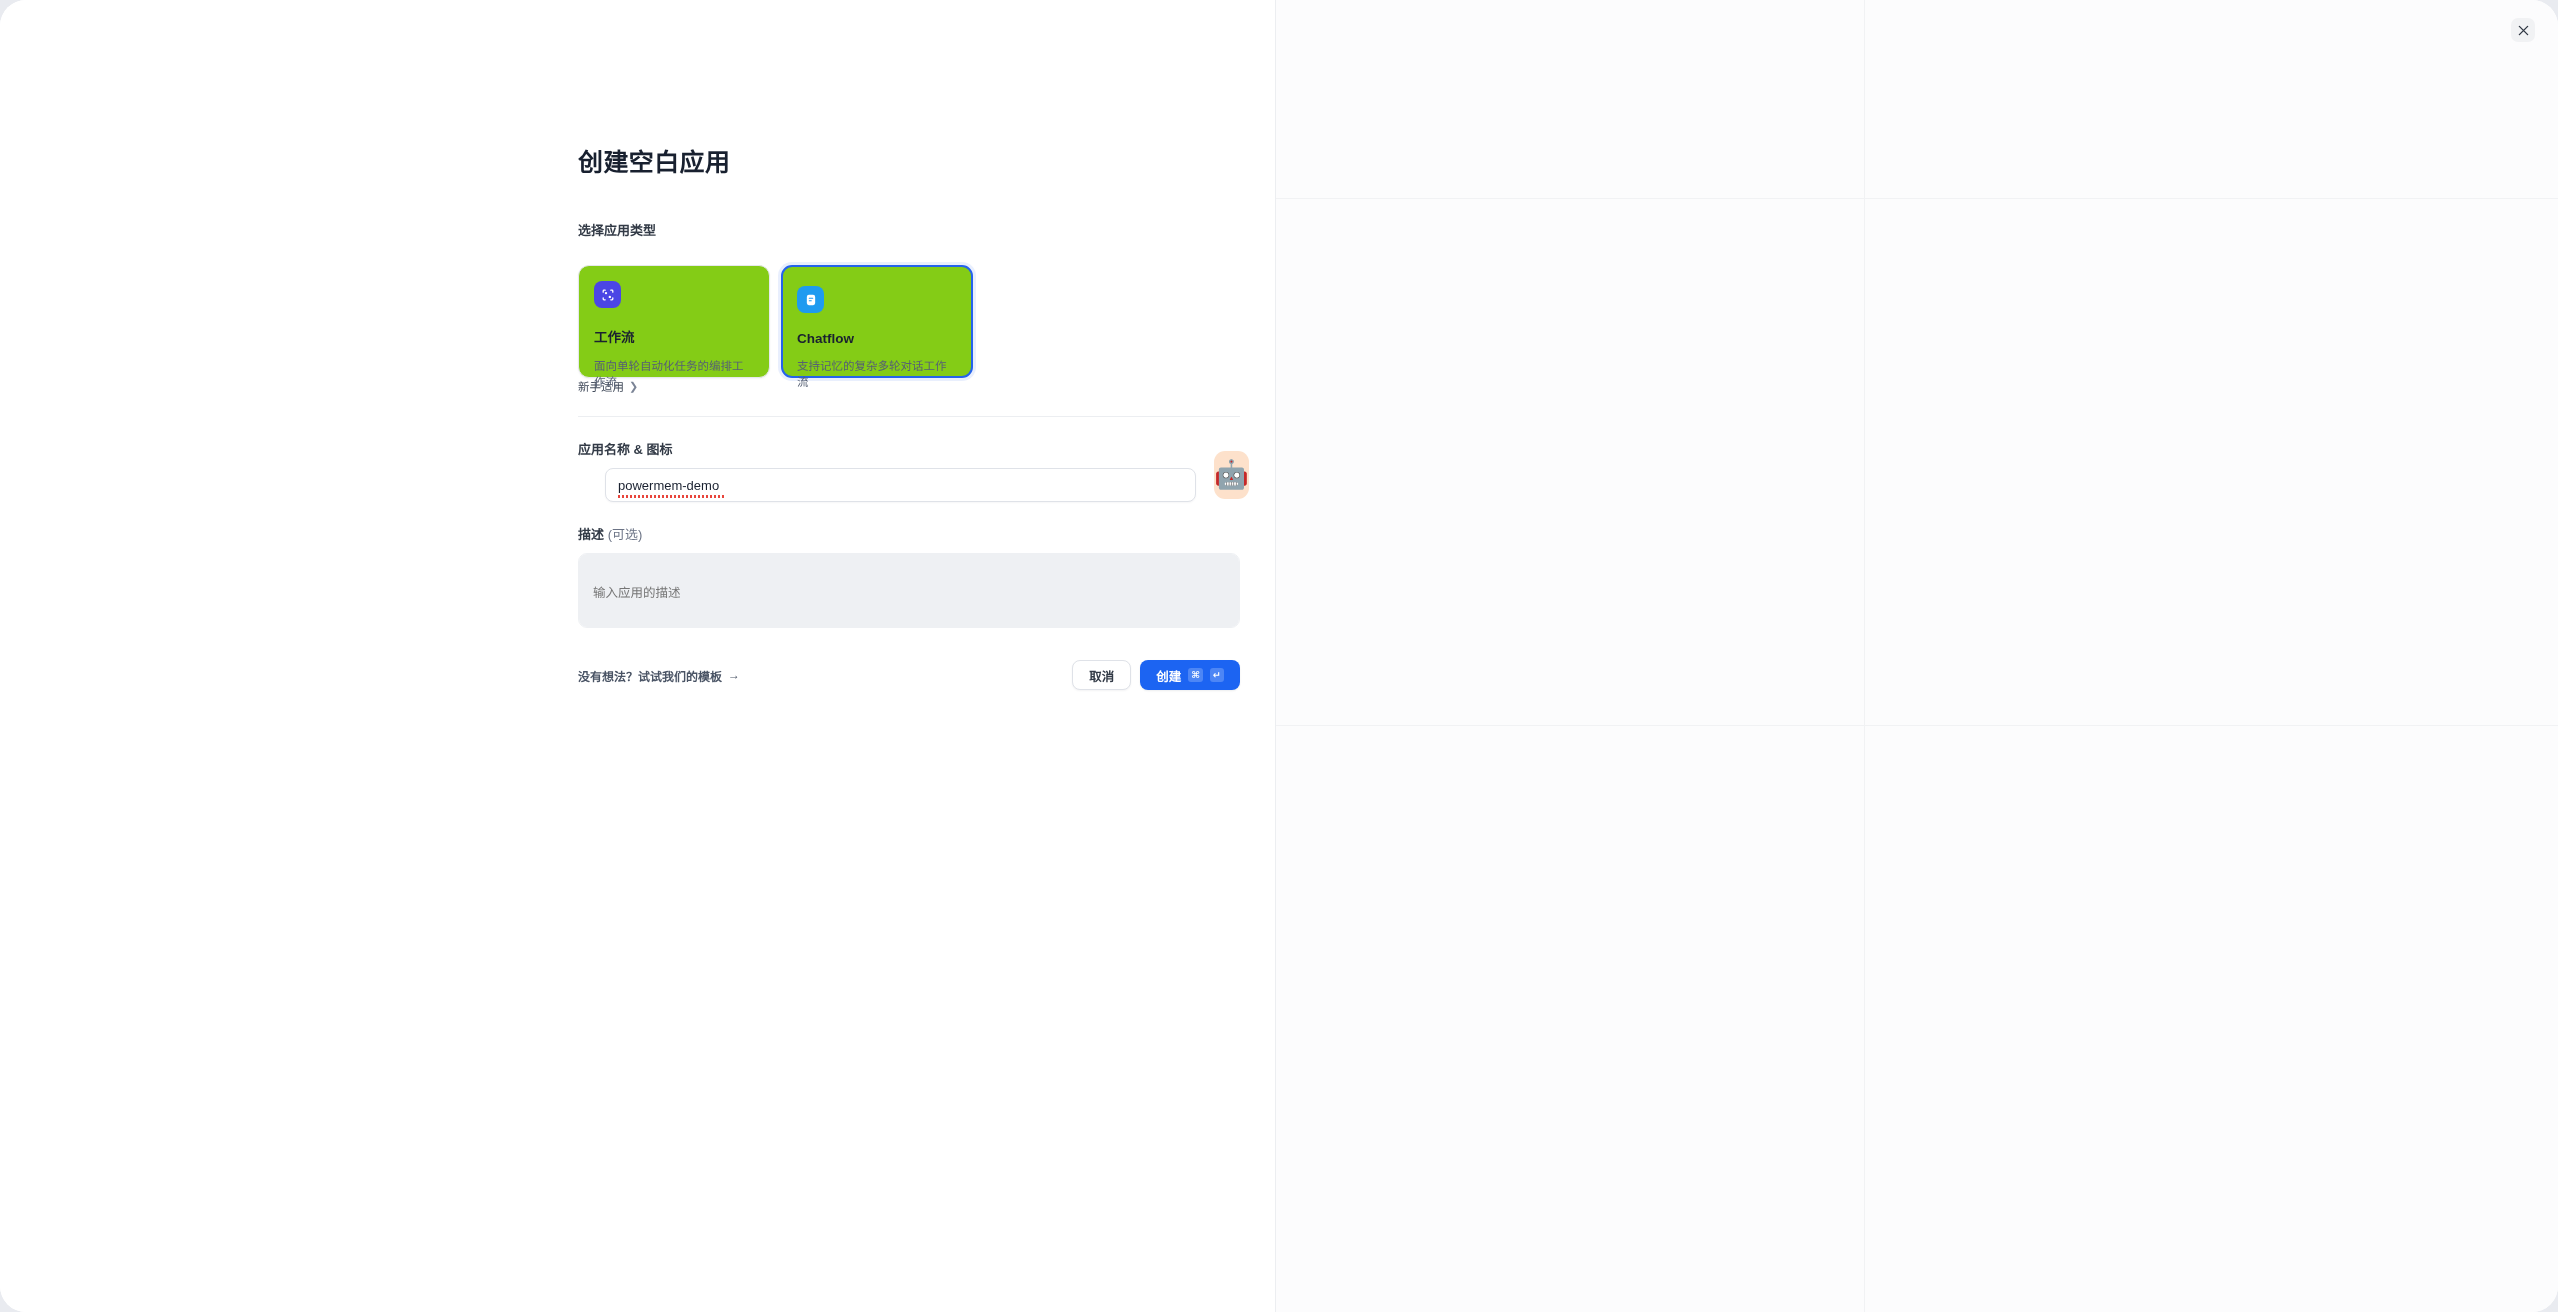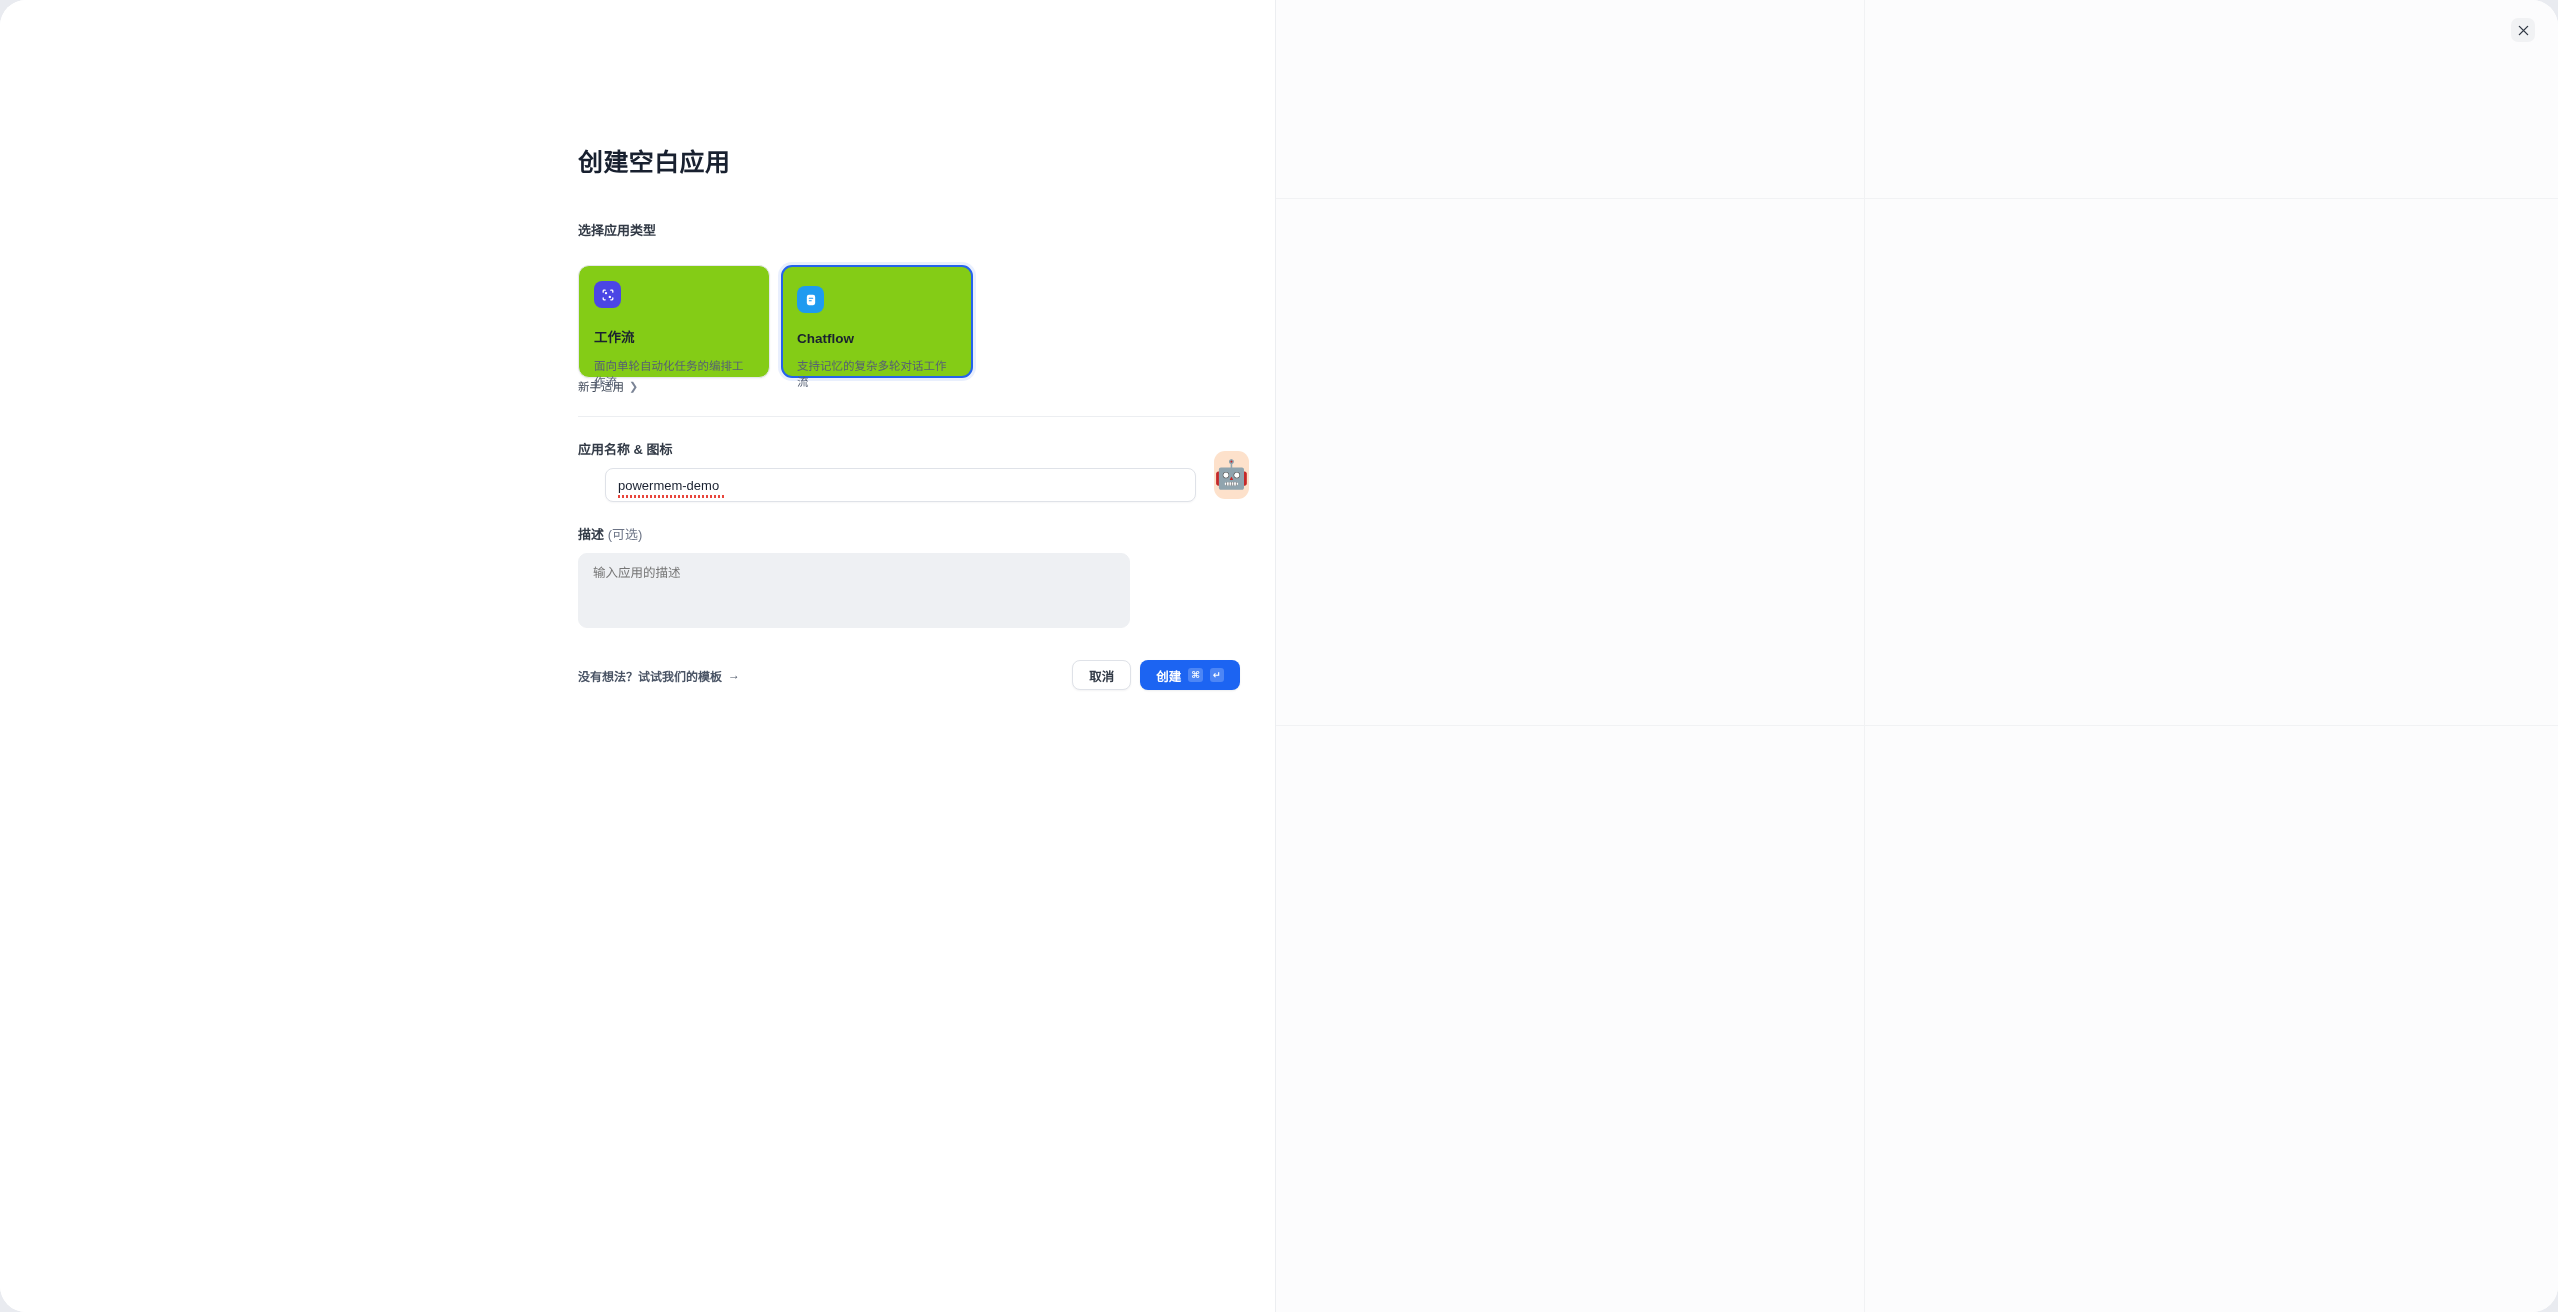--- a/index.html
+++ b/index.html
@@ -103,25 +103,25 @@
   }
   .app-emoji {
     width: 48px; height: 48px; border-radius: 11px;
     background: #fde1cb;
     display: flex; align-items: center; justify-content: center;
     font-size: 28px; line-height: 1;
     cursor: pointer;
     margin-top: -17px;
   }
   .desc-box {
-    width: 552px; height: 75px;
+    width: 662px; height: 75px;
     background: #eef0f3;
     border: 1px solid #eef0f3;
     border-radius: 9px;
-    padding: 8px 14px;
+    padding: 28px 14px;
     font-size: 12.5px; color: #98a0b0;
     font-family: inherit;
     resize: none; outline: none;
   }
   .footer-row {
     display: flex; align-items: center; justify-content: space-between;
     margin-top: 28px; width: 662px;
   }
   .template-link {
     font-size: 12px; color: #4a5465; cursor: pointer;

